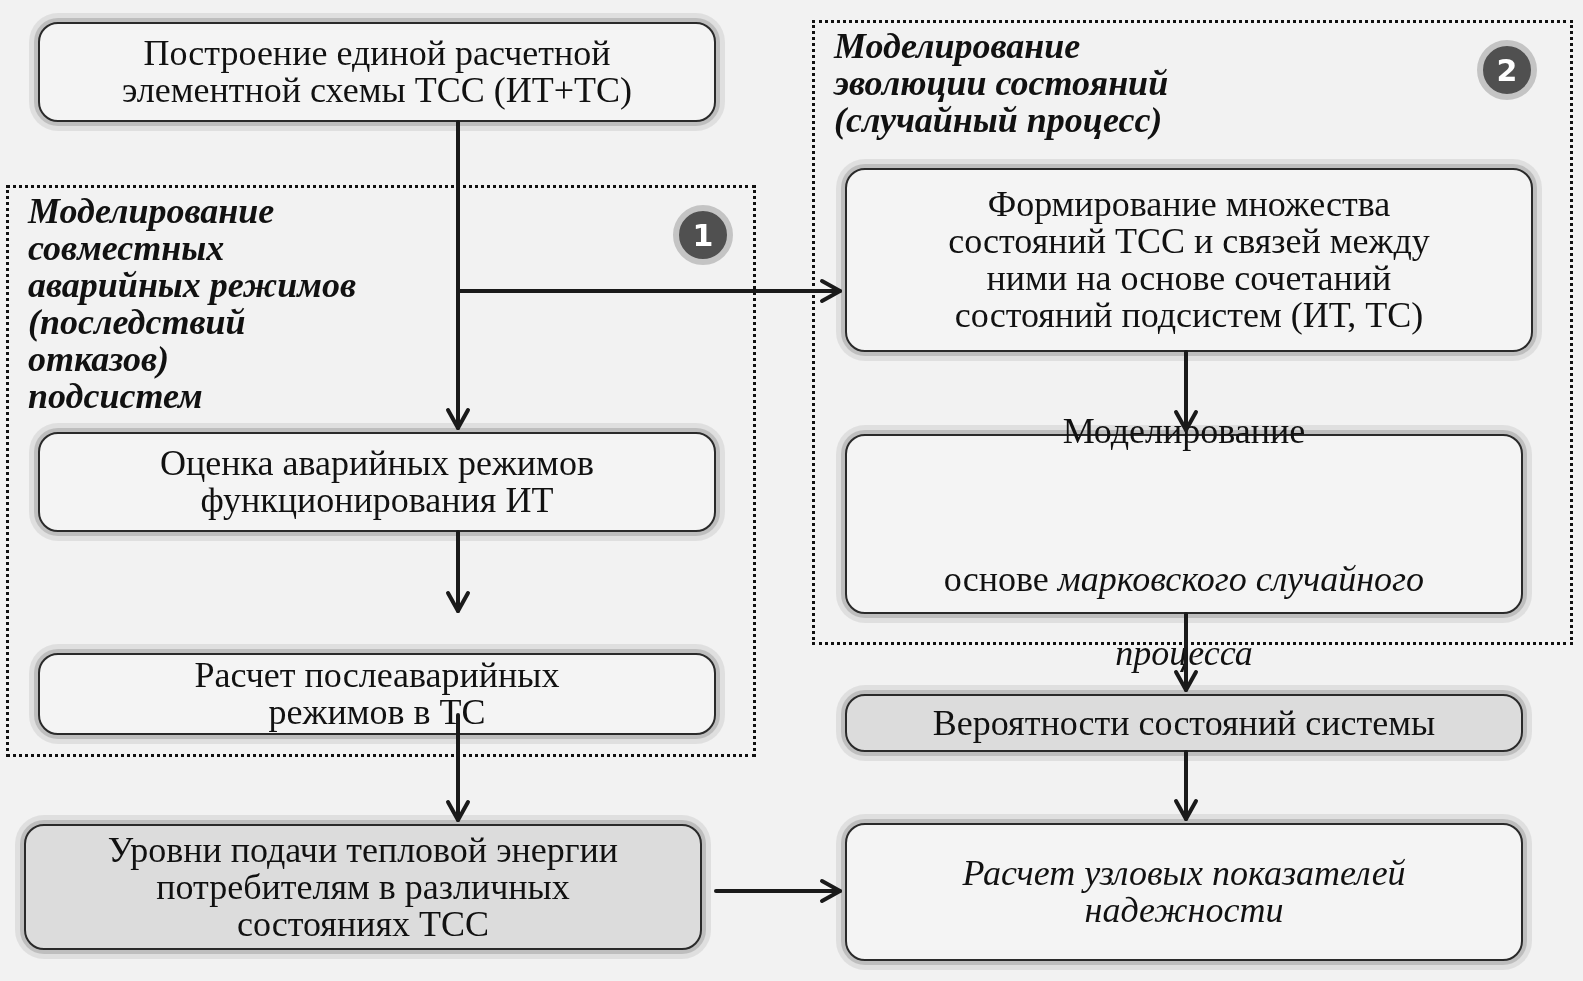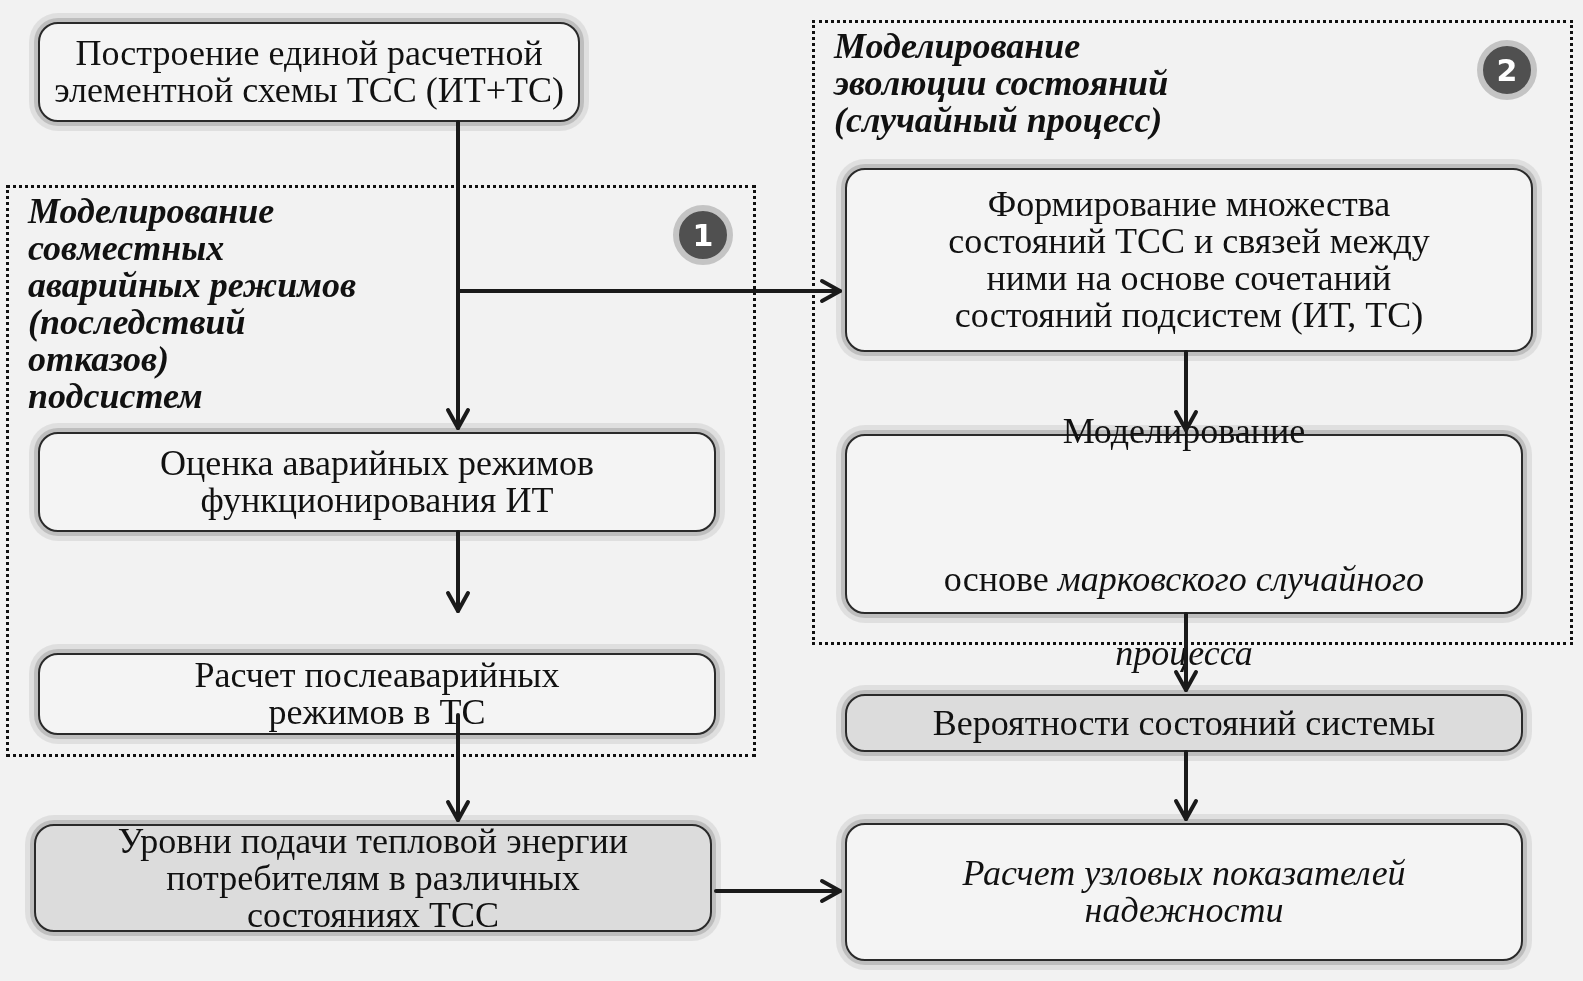--- a/index.html
+++ b/index.html
@@ -74,36 +74,36 @@
 (последствий
 отказов)
 подсистем</div>
 <div class="group-title" style="left:834px; top:28px;">Моделирование
 эволюции состояний
 (случайный процесс)</div>
 
 <div class="badge" style="left:673px; top:205px;">1</div>
 <div class="badge" style="left:1477px; top:40px;">2</div>
 
-<div class="node" style="left:38px; top:22px; width:542px; height:100px;justify-content:flex-end;">
+<div class="node" style="left:38px; top:22px; width:678px; height:100px;">
   <span class="node-text">Построение единой расчетной
 элементной схемы ТСС (ИТ+ТС)</span>
 </div>
 
 <div class="node" style="left:38px; top:432px; width:678px; height:100px;">
   <span class="node-text">Оценка аварийных режимов
 функционирования ИТ</span>
 </div>
 
 <div class="node" style="left:38px; top:615px; width:678px; height:82px;margin-top:38px;">
   <span class="node-text">Расчет послеаварийных
 режимов в ТС</span>
 </div>
 
-<div class="node shaded" style="left:34px; top:824px; width:678px; height:108px;">
+<div class="node shaded" style="left:24px; top:824px; width:678px; height:126px;">
   <span class="node-text">Уровни подачи тепловой энергии
 потребителям в различных
 состояниях ТСС</span>
 </div>
 
 <div class="node" style="left:845px; top:168px; width:688px; height:184px;">
   <span class="node-text">Формирование множества
 состояний ТСС и связей между
 ними на основе сочетаний
 состояний подсистем (ИТ, ТС)</span>

